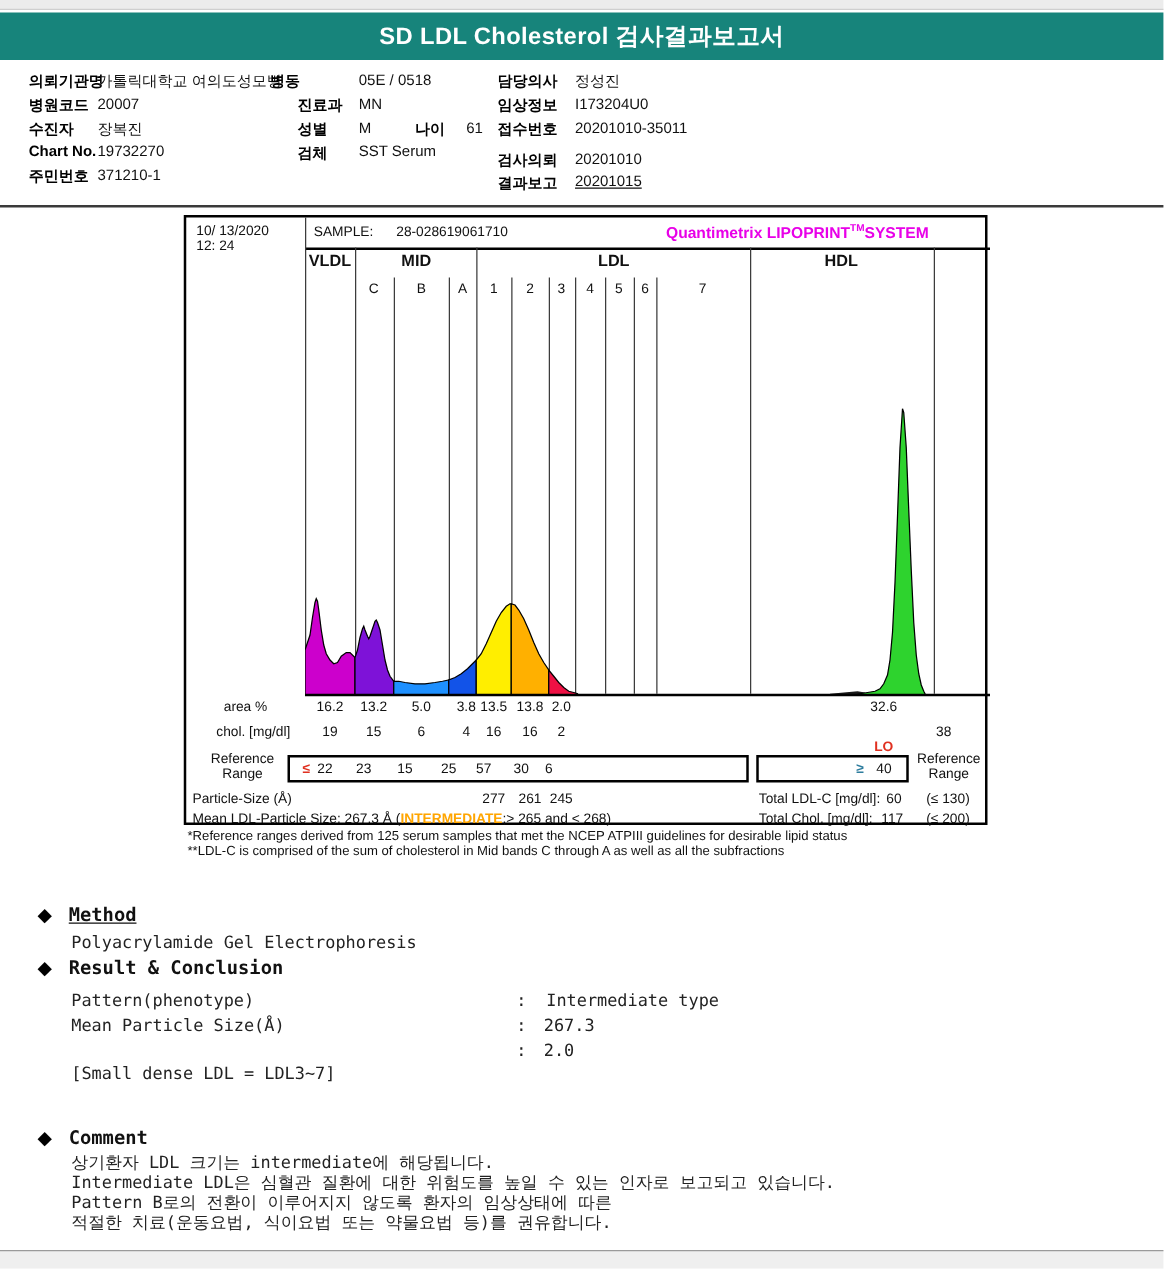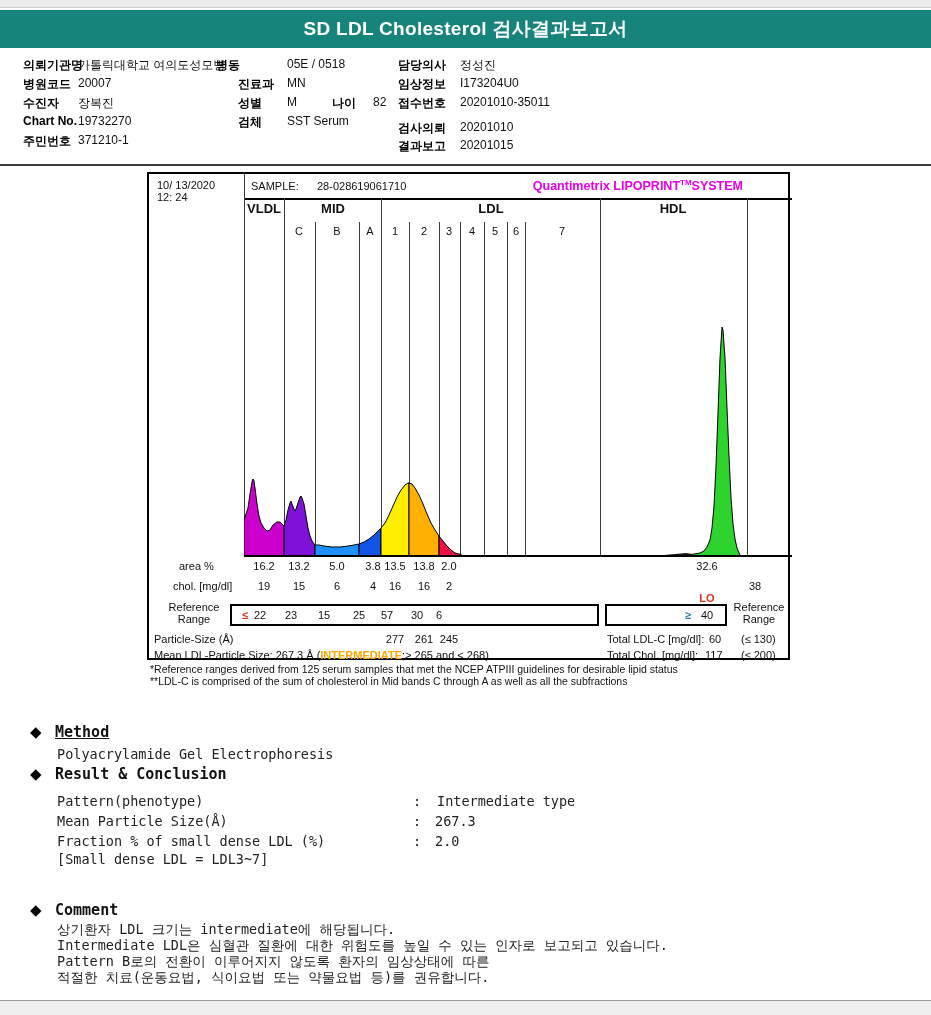--- a/index.html
+++ b/index.html
@@ -58,35 +58,35 @@
     <span class="abs info lbl" style="left:238px;top:76px;">진료과</span>
     <span class="abs info" style="left:287px;top:76px;">MN</span>
     <span class="abs info lbl" style="left:398px;top:76px;">임상정보</span>
     <span class="abs info" style="left:460px;top:76px;">I173204U0</span>
 
     <span class="abs info lbl" style="left:23px;top:95px;">수진자</span>
     <span class="abs info" style="left:78px;top:95px;">장복진</span>
     <span class="abs info lbl" style="left:238px;top:95px;">성별</span>
     <span class="abs info" style="left:287px;top:95px;">M</span>
     <span class="abs info lbl" style="left:332px;top:95px;">나이</span>
-    <span class="abs info" style="left:373px;top:95px;">82</span>
+    <span class="abs info" style="left:373px;top:95px;">61</span>
     <span class="abs info lbl" style="left:398px;top:95px;">접수번호</span>
     <span class="abs info" style="left:460px;top:95px;">20201010-35011</span>
 
     <span class="abs info lbl" style="left:23px;top:114px;">Chart No.</span>
     <span class="abs info" style="left:78px;top:114px;">19732270</span>
     <span class="abs info lbl" style="left:238px;top:114px;">검체</span>
     <span class="abs info" style="left:287px;top:114px;">SST Serum</span>
     <span class="abs info lbl" style="left:398px;top:120px;">검사의뢰</span>
     <span class="abs info" style="left:460px;top:120px;">20201010</span>
 
     <span class="abs info lbl" style="left:23px;top:133px;">주민번호</span>
     <span class="abs info" style="left:78px;top:133px;">371210-1</span>
     <span class="abs info lbl" style="left:398px;top:138px;">결과보고</span>
-    <span class="abs info" style="left:460px;top:138px;">20201015</span>
+    <span class="abs info" style="left:460px;top:138px;text-decoration:underline;">20201015</span>
   </div>
 
   <div class="hr-main"></div>
 
   <div class="chartbox">
     <span class="abs small" style="left:8px;top:5px;">10/ 13/2020</span>
     <span class="abs small" style="left:8px;top:17px;">12: 24</span>
     <span class="abs small" style="left:102px;top:6px;">SAMPLE:</span>
     <span class="abs small" style="left:168px;top:6px;">28-028619061710</span>
     <span class="abs brand" style="right:45px;top:4px;"><span>Quantimetrix LIPOPRINT</span><sup>TM</sup><span>SYSTEM</span></span>
@@ -199,21 +199,20 @@
   <span class="abs sect-t mono" style="left:57px;top:746px;">Polyacrylamide Gel Electrophoresis</span>
 
   <span class="abs diamond" style="left:30px;top:765px;">◆</span>
   <span class="abs sect-h mono" style="left:55px;top:765px;">Result &amp; Conclusion</span>
   <span class="abs sect-t mono" style="left:57px;top:793px;">Pattern(phenotype)</span>
   <span class="abs sect-t mono" style="left:413px;top:793px;">:</span>
   <span class="abs sect-t mono" style="left:437px;top:793px;">Intermediate type</span>
   <span class="abs sect-t mono" style="left:57px;top:813px;">Mean Particle Size(Å)</span>
   <span class="abs sect-t mono" style="left:413px;top:813px;">:</span>
   <span class="abs sect-t mono" style="left:435px;top:813px;">267.3</span>
-  <span class="abs sect-t mono" style="left:57px;top:833px;">Fraction % of small dense LDL (%)</span>
   <span class="abs sect-t mono" style="left:413px;top:833px;">:</span>
   <span class="abs sect-t mono" style="left:435px;top:833px;">2.0</span>
   <span class="abs sect-t mono" style="left:57px;top:851px;">[Small dense LDL = LDL3~7]</span>
 
   <span class="abs diamond" style="left:30px;top:901px;">◆</span>
   <span class="abs sect-h mono" style="left:55px;top:901px;">Comment</span>
   <span class="abs sect-t mono" style="left:57px;top:921px;">상기환자 LDL 크기는 intermediate에 해당됩니다.</span>
   <span class="abs sect-t mono" style="left:57px;top:937px;">Intermediate LDL은 심혈관 질환에 대한 위험도를 높일 수 있는 인자로 보고되고 있습니다.</span>
   <span class="abs sect-t mono" style="left:57px;top:953px;">Pattern B로의 전환이 이루어지지 않도록 환자의 임상상태에 따른</span>
   <span class="abs sect-t mono" style="left:57px;top:969px;">적절한 치료(운동요법, 식이요법 또는 약물요법 등)를 권유합니다.</span>

